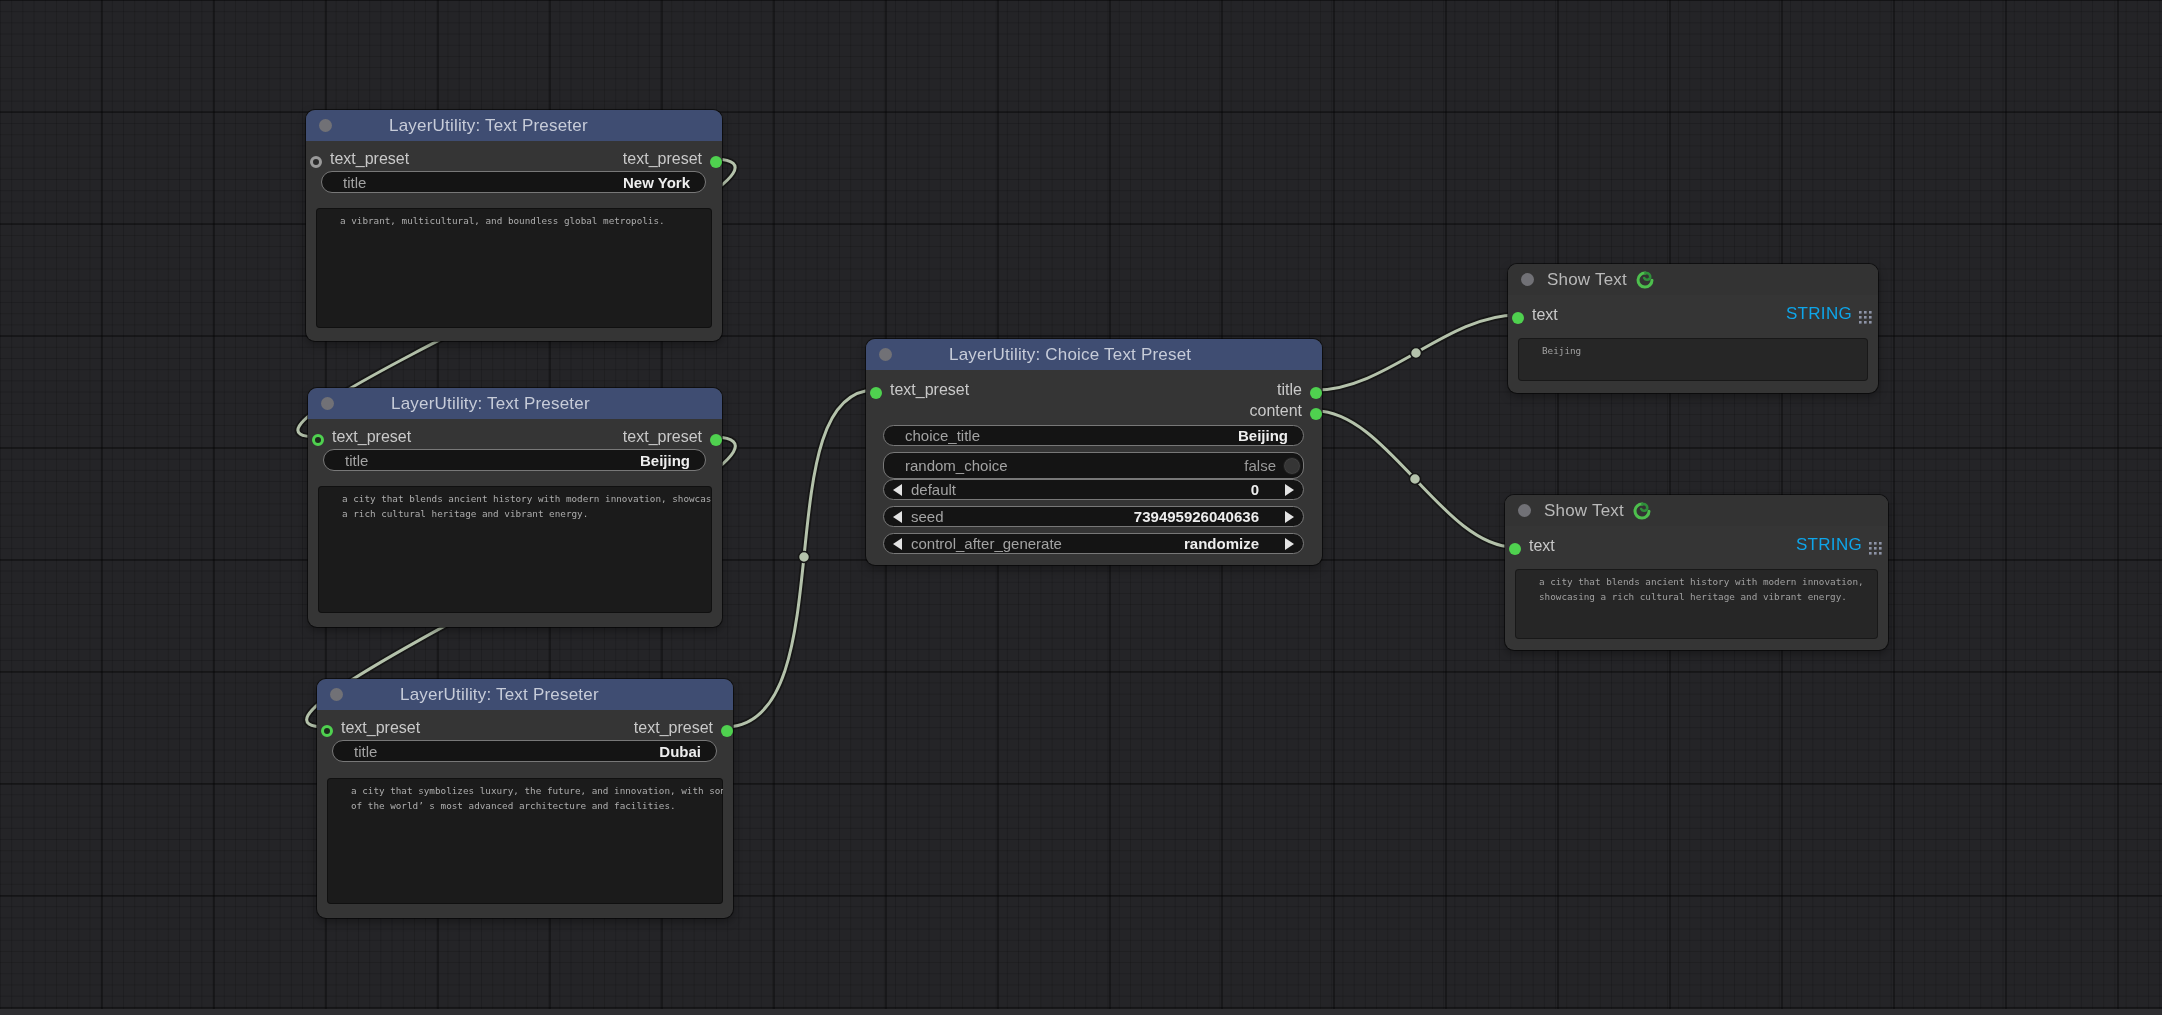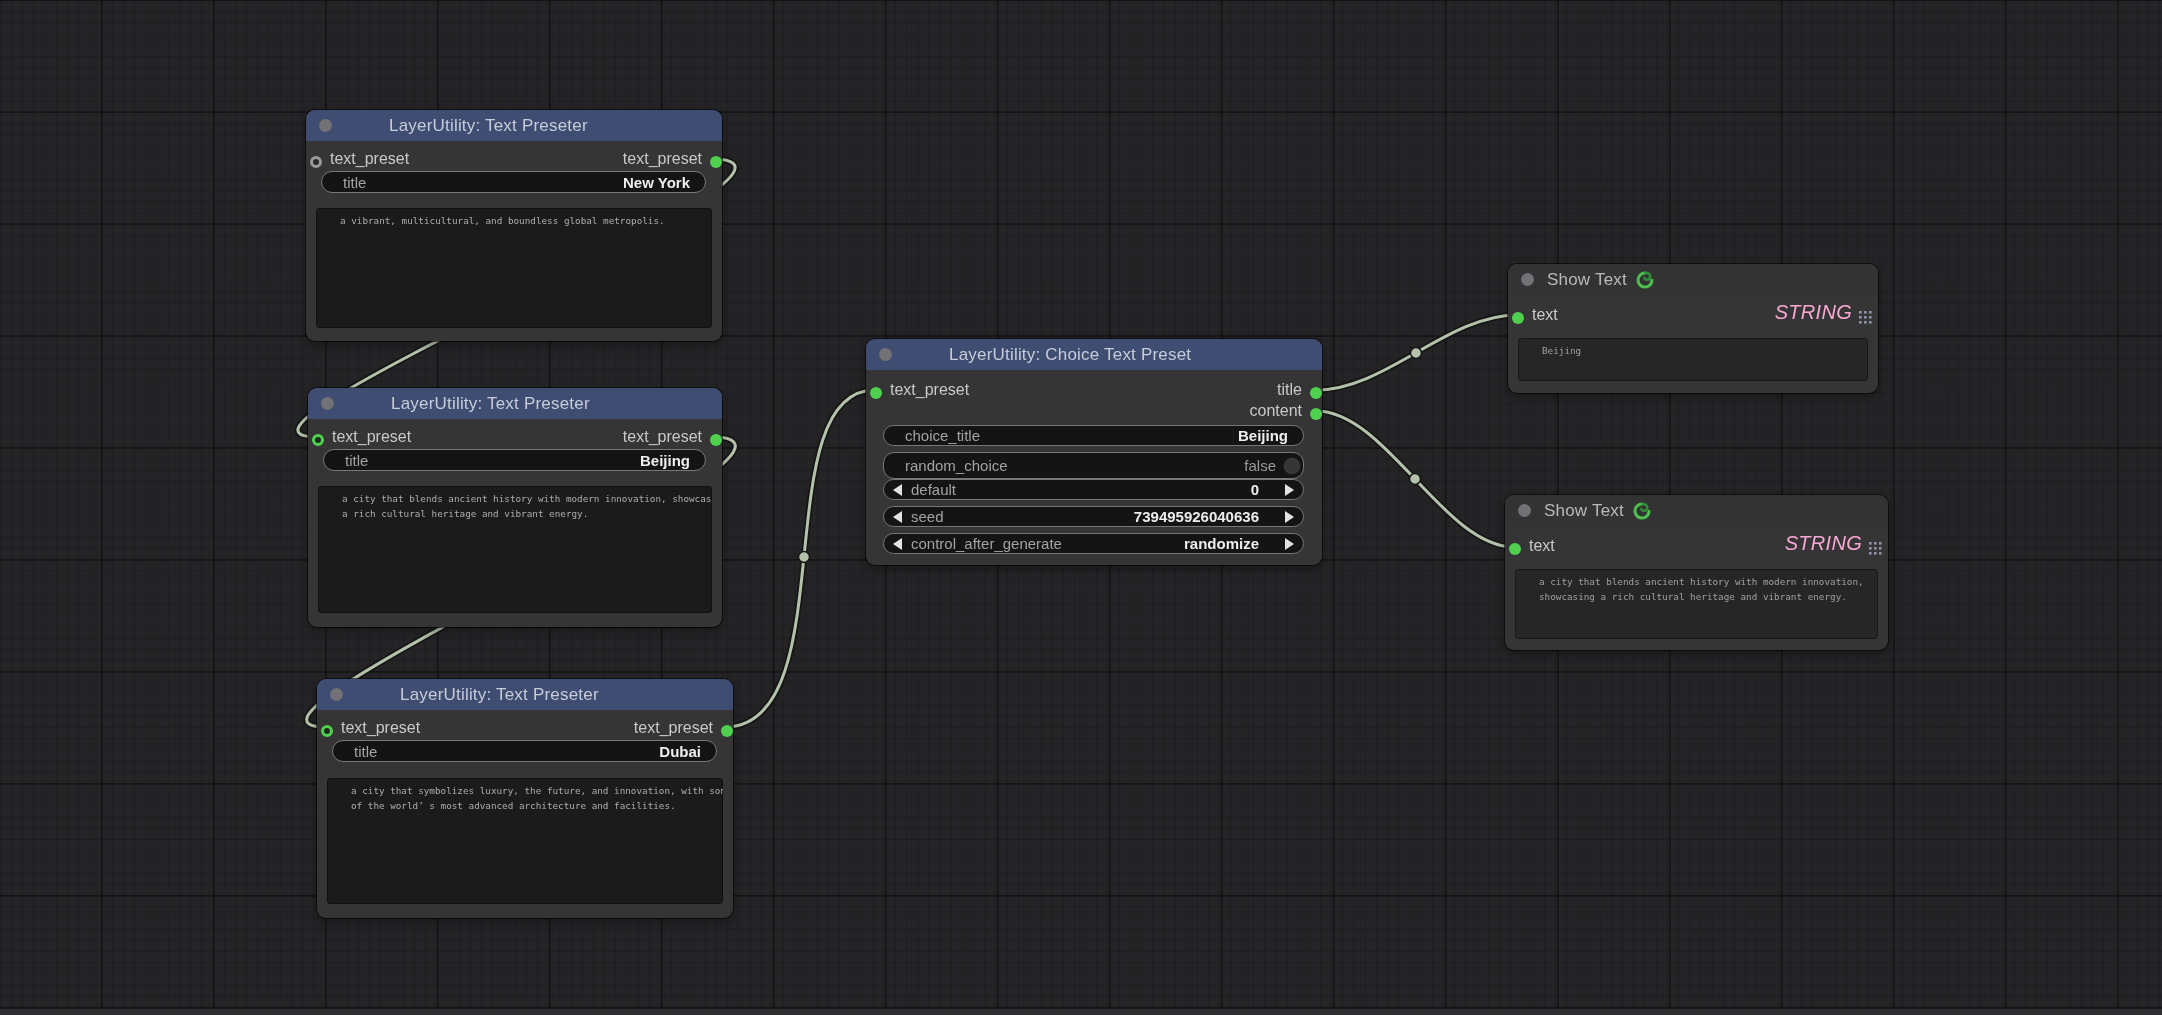--- a/index.html
+++ b/index.html
@@ -87,21 +87,21 @@
     box-shadow:inset 0 0 0 1px rgba(255,255,255,.06);
   }
   .textbox{
     position:absolute;border-radius:4px;overflow:hidden;
     font-family:"DejaVu Sans Mono", monospace;
     font-size:9.3px;line-height:14.9px;color:#adadad;
     padding:6px 24px;white-space:pre;
   }
   .textbox.preset{background:var(--textarea-bg);box-shadow:inset 0 0 0 1px rgba(0,0,0,.4);}
   .textbox.show{background:var(--showtext-area-bg);box-shadow:inset 0 0 0 1px rgba(0,0,0,.35);color:#a0a0a0;}
-  .type-label{font-size:20px;color:#f9a8d4;letter-spacing:.3px;font-style:italic;}
+  .type-label{font-size:17px;color:#0ea5e9;letter-spacing:.3px;}
   .grid-icon{margin:0 6px 0 7px;flex:0 0 auto;display:block;}
 </style>
 </head>
 <body>
 
 <svg class="wires" width="2162" height="1015">
   <g>
     <path class="wire-under" d="M716,159 C856,166 177,437 317,437"></path>
     <path class="wire-main" d="M716,159 C856,166 177,437 317,437"></path>
   </g>

